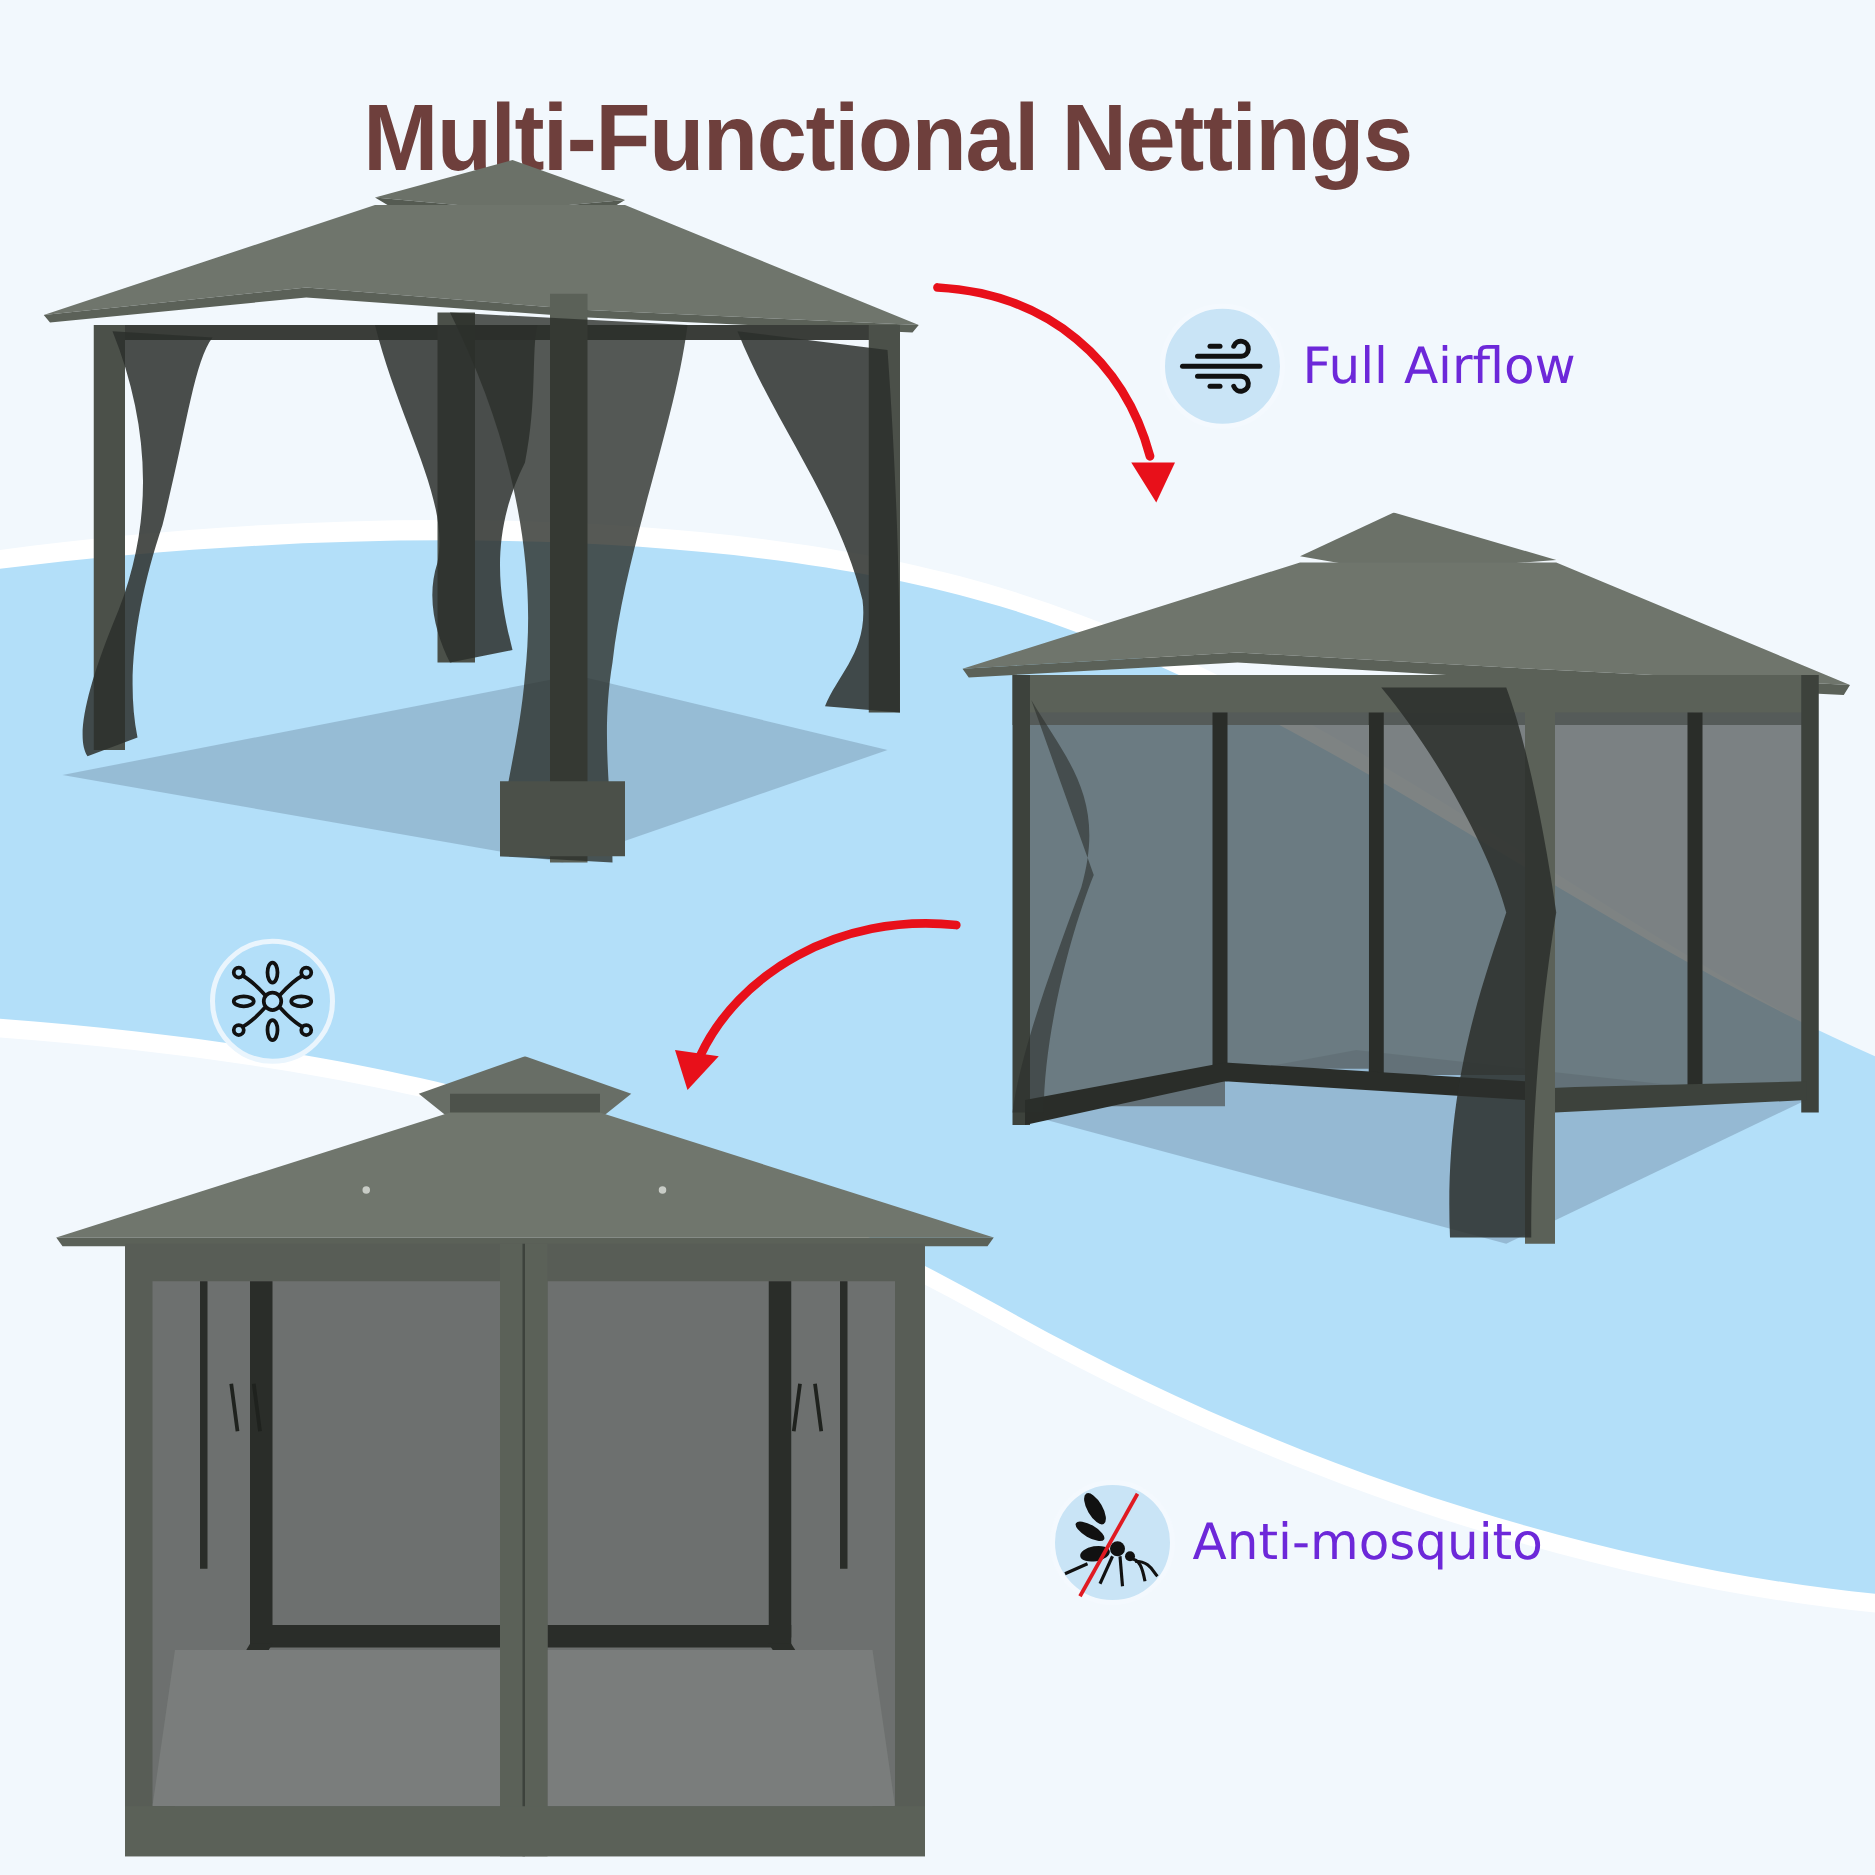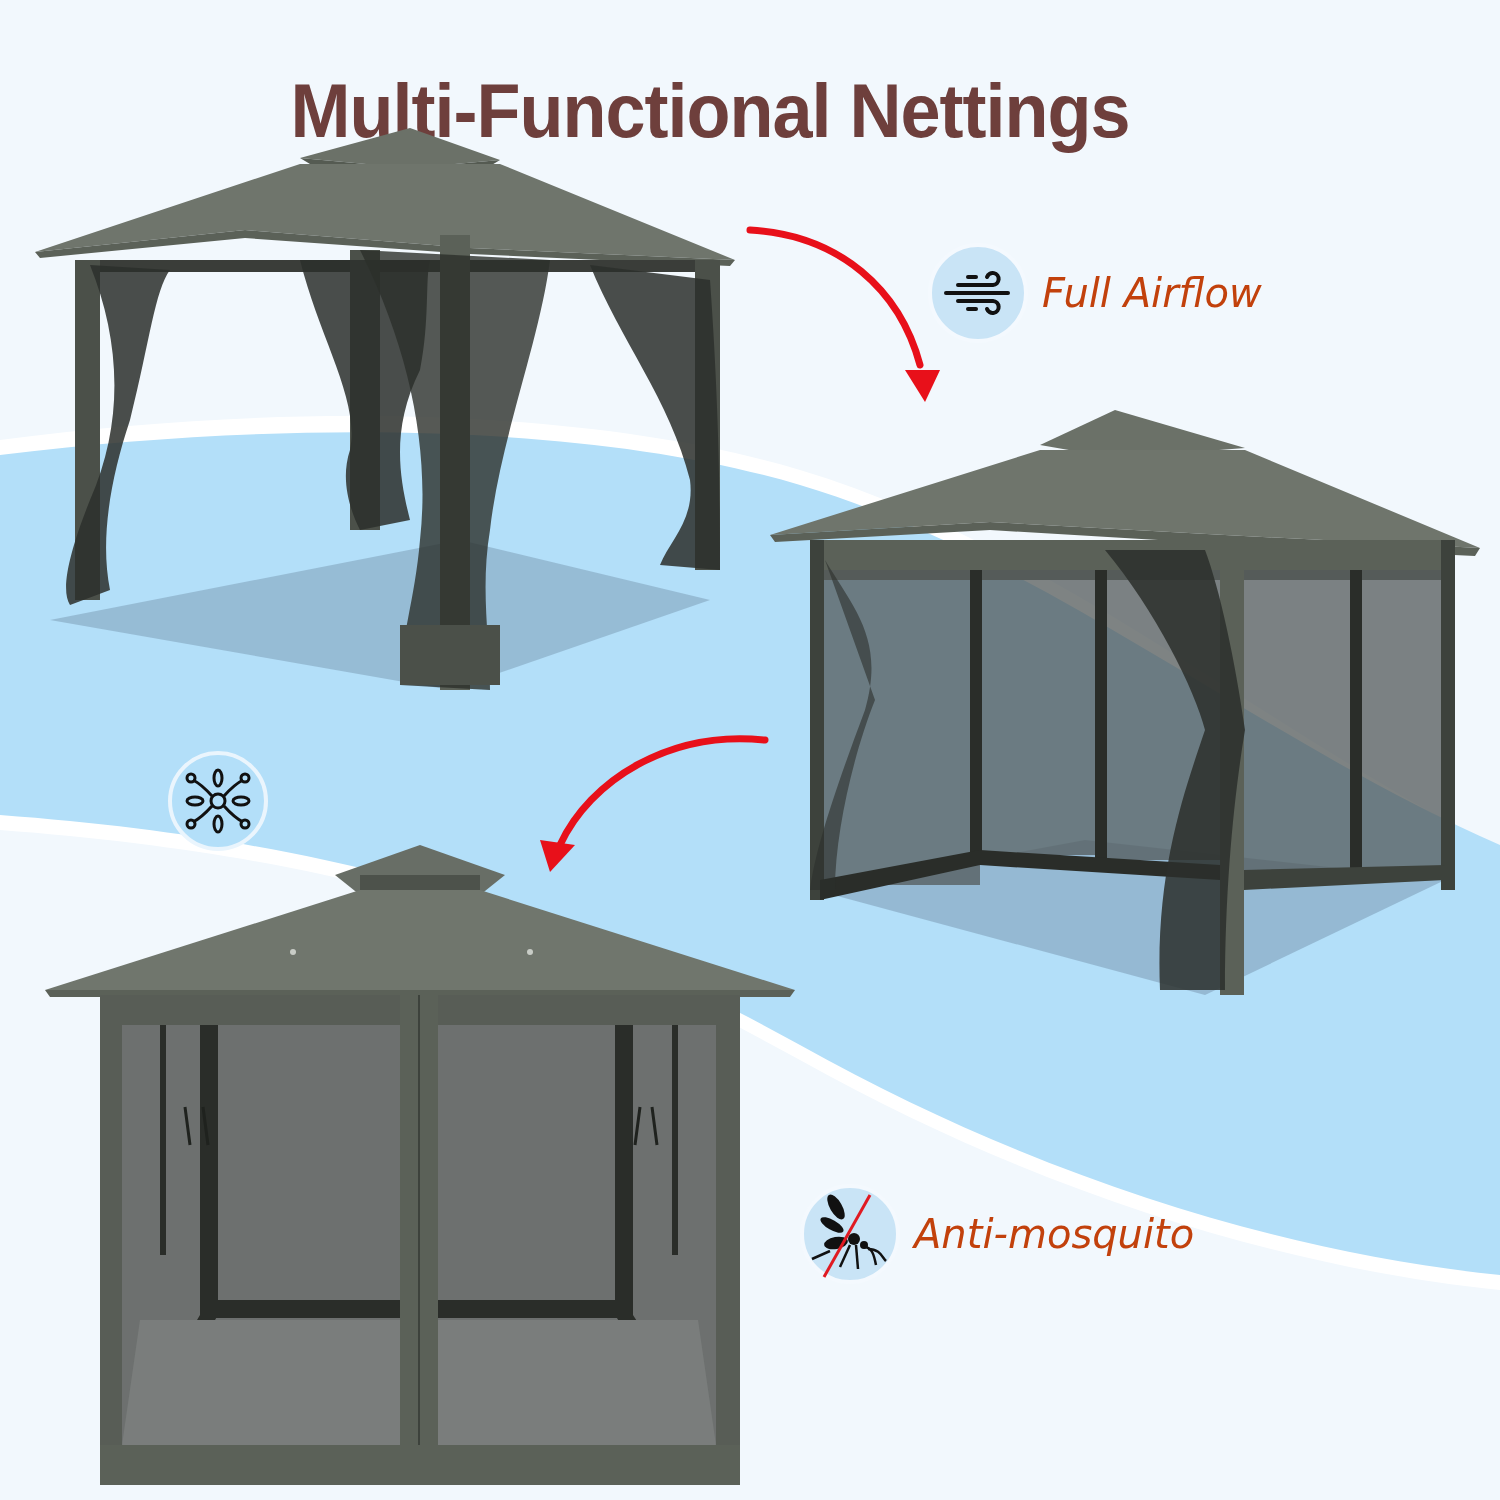--- a/index.html
+++ b/index.html
@@ -2,21 +2,21 @@
 <html><head>
 <meta charset="utf-8">
 <style>
   html, body { margin:0; padding:0; }
   body { width:1500px; height:1500px; overflow:hidden; background:#f2f8fd; font-family:"DejaVu Sans", sans-serif; }
   .stage { position:relative; width:1436px; height:1500px; }
   .bg-svg { position:absolute; left:0; top:0; width:1500px; height:1500px; }
   .title { position:absolute; left:0; top:22px; width:1420px; text-align:center; font-family:"Liberation Sans", sans-serif; font-weight:bold; font-size:72px; color:#6e3f3c; letter-spacing:-1px; transform:scaleY(1.05); }
   .feature { position:absolute; display:flex; align-items:center; }
   .feature .badge { width:100px; height:100px; border-radius:50%; background:#c9e4f6; border:4px solid #f4f9fe; display:flex; align-items:center; justify-content:center; box-sizing:border-box; }
-  .feature .label { margin-left:14px; font-family:"DejaVu Sans", sans-serif; font-size:40px; color:#c2410c; white-space:nowrap;font-style:italic; }
+  .feature .label { margin-left:14px; font-family:"DejaVu Sans", sans-serif; font-size:40px; color:#6d28d9; white-space:nowrap; }
   .gz { position:absolute; }
 </style>
 </head>
 <body>
 
 <div class="stage">
 
   <svg class="bg-svg" viewBox="0 0 1500 1500">
     <path d="M0,440 C300,400 600,410 800,470 C1050,545 1250,720 1500,850 L1500,1290 C1300,1270 1050,1200 800,1060 C600,950 400,860 0,830 Z" fill="#ffffff"></path>
     <path d="M0,455 C300,418 600,425 800,485 C1050,560 1250,735 1500,845 L1500,1275 C1300,1255 1050,1185 800,1045 C600,935 400,845 0,815 Z" fill="#b3dff9"></path>
@@ -145,21 +145,21 @@
           <path d="M41,40 C50,50 56,54 60,56"></path>
           <circle cx="8" cy="12" r="4"></circle>
           <circle cx="62" cy="12" r="4"></circle>
           <circle cx="8" cy="58" r="4"></circle>
           <circle cx="62" cy="58" r="4"></circle>
         </g>
       </svg>
     </div>
   </div>
 
-  <div class="feature" style="left:800px;top:1184px;">
+  <div class="feature" style="left:840px;top:1184px;">
     <div class="badge">
       <svg width="80" height="90" viewBox="0 0 80 90">
         <g fill="#111">
           <ellipse cx="26" cy="18" rx="6" ry="14" transform="rotate(-30 26 18)"></ellipse>
           <ellipse cx="22" cy="36" rx="5" ry="13" transform="rotate(-60 22 36)"></ellipse>
           <ellipse cx="26" cy="54" rx="12" ry="6" transform="rotate(-10 26 54)"></ellipse>
           <circle cx="44" cy="50" r="6"></circle>
           <circle cx="54" cy="56" r="4"></circle>
         </g>
         <g stroke="#111" stroke-width="2.5" fill="none">

